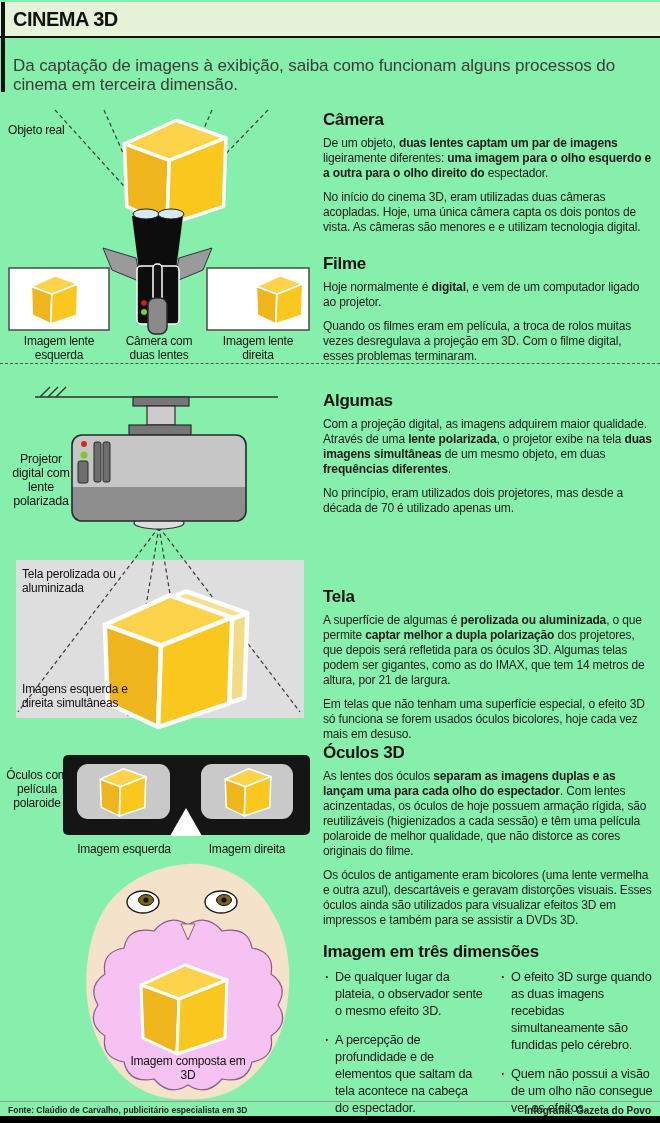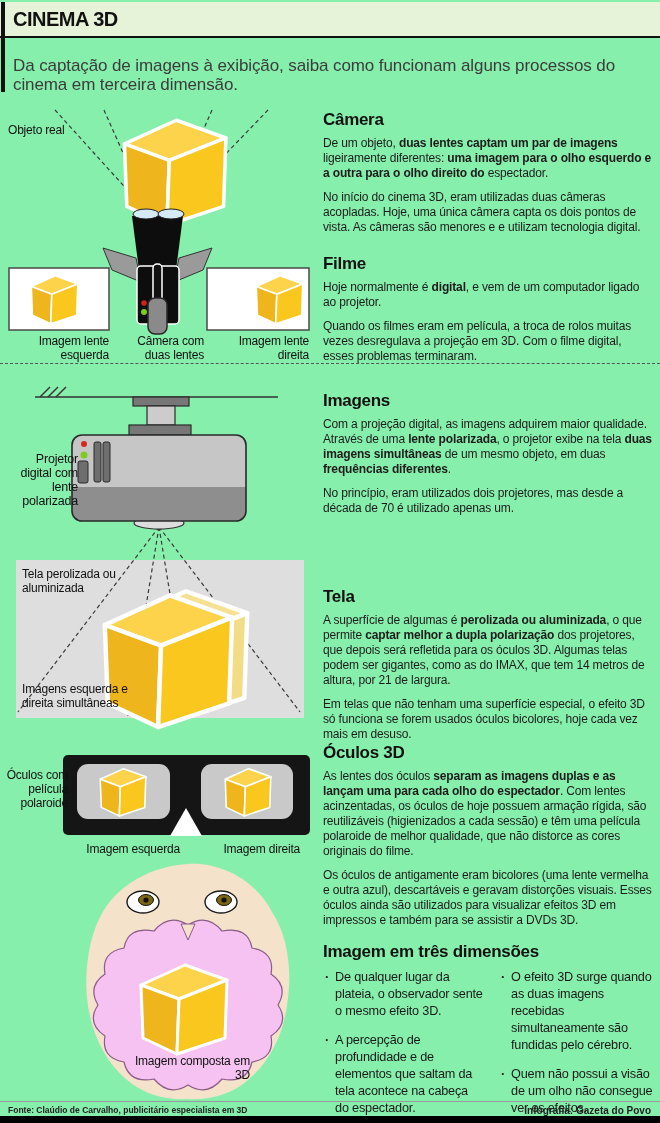--- a/index.html
+++ b/index.html
@@ -11,21 +11,21 @@
   #left-rule{left:1px;top:2px;width:4px;height:90px;background:#111;}
   #page-title{left:13px;top:8px;font-size:20px;font-weight:bold;letter-spacing:-.5px;color:#111;}
   #subtitle{left:13px;top:56px;width:630px;font-size:17px;line-height:19px;color:#3c3c3c;letter-spacing:-.1px;}
   
   .txt-block{left:323px;width:332px;}
   .heading{font-size:17px;font-weight:bold;letter-spacing:-.3px;margin:0 0 6px 0;color:#111;}
   .txt-block p{margin:0 0 9px 0;font-size:12px;line-height:15px;letter-spacing:-.15px;color:#1c1c1c;}
   .txt-block b{font-weight:bold;}
   
   .lbl{font-size:12px;font-weight:normal;line-height:14px;letter-spacing:-.2px;color:#111;}
-  .ctr{text-align:right;}
+  .ctr{text-align:center;}
   #divider{left:0;top:363px;width:660px;border-top:1.5px dashed #555;}
   
   #bullets{left:323px;top:969px;width:334px;display:flex;gap:16px;}
   .bul-col{display:flex;flex-direction:column;gap:12px;}
   .bullet{display:flex;font-size:12.7px;line-height:17px;letter-spacing:-.2px;}
   .bullet .dot{margin:0 6px 0 2px;font-weight:bold;}
   
   #footer-rule{left:0;top:1101px;width:660px;border-top:1px solid #999;}
   #footer-src{left:8px;top:1105px;font-size:8.5px;font-weight:bold;color:#222;text-align:right;}
   #footer-credit{right:9px;top:1105px;font-size:10px;font-weight:bold;color:#222;}
@@ -131,21 +131,21 @@
       <rect x="103" y="57" width="7" height="40" rx="2" fill="#6e6e6e" stroke="#2a2a2a" stroke-width="1"></rect>
     </g>
     <use href="#cubeP" x="110" y="196" width="146" height="146"></use>
     <use href="#cubeG" x="93" y="200" width="148" height="148"></use>
   </svg>
   <div class="abs lbl ctr" style="left:4px;top:452px;width:74px;font-size:12.5px">Projetor digital com lente polarizada</div>
   <div class="abs lbl" style="left:22px;top:567px;width:112px">Tela perolizada ou aluminizada</div>
   <div class="abs lbl" style="left:22px;top:682px;width:138px">Imagens esquerda e direita simultâneas</div>
 
   <div class="abs txt-block" style="top:391px">
-    <div class="heading">Imagens</div>
+    <div class="heading">Algumas</div>
     <p><span>Com a projeção digital, as imagens adquirem maior qualidade. Através de uma </span><b>lente polarizada</b><span>, o projetor exibe na tela </span><b>duas imagens simultâneas</b><span> de um mesmo objeto, em duas </span><b>frequências diferentes</b><span>.</span></p>
     <p><span>No princípio, eram utilizados dois projetores, mas desde a década de 70 é utilizado apenas um.</span></p>
   </div>
   <div class="abs txt-block" style="top:587px">
     <div class="heading">Tela</div>
     <p><span>A superfície de algumas é </span><b>perolizada ou aluminizada</b><span>, o que permite </span><b>captar melhor a dupla polarização</b><span> dos projetores, que depois será refletida para os óculos 3D. Algumas telas podem ser gigantes, como as do IMAX, que tem 14 metros de altura, por 21 de largura.</span></p>
     <p><span>Em telas que não tenham uma superfície especial, o efeito 3D só funciona se forem usados óculos bicolores, hoje cada vez mais em desuso.</span></p>
   </div>
 
   <svg class="abs" style="left:0;top:748px" width="320" height="92">

